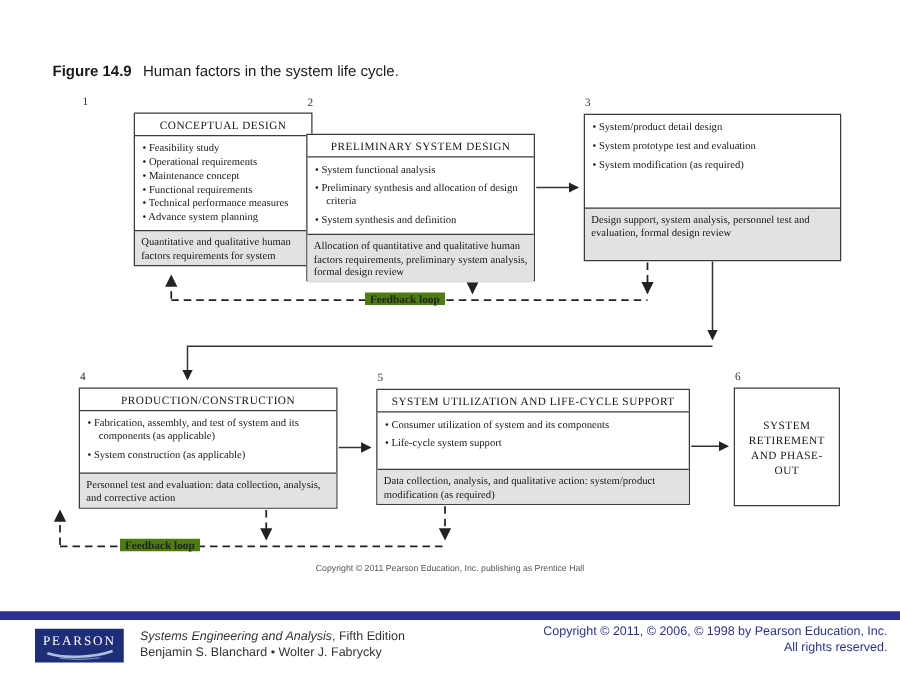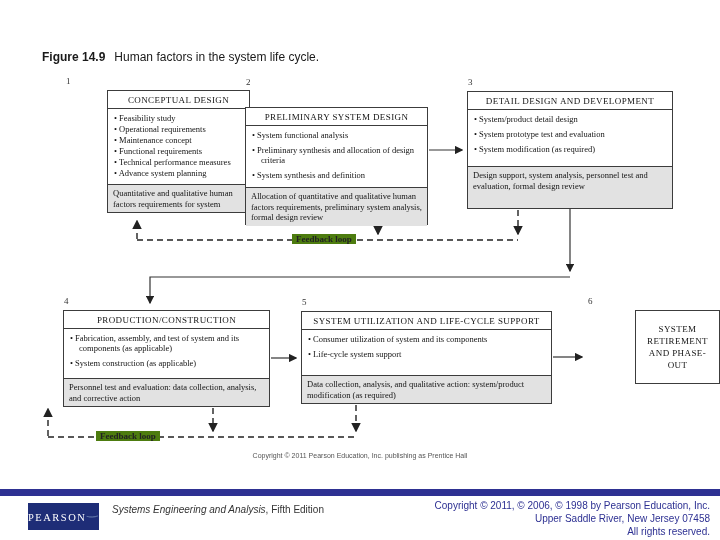--- a/index.html
+++ b/index.html
@@ -34,21 +34,21 @@
   
   .fb-label{position:absolute;background:#4d7c0f;padding:0 4px;font-family:"Liberation Serif","DejaVu Serif",serif;
             font-weight:bold;font-size:9px;color:#222;white-space:nowrap;}
 
   
   .diagram-copyright{position:absolute;left:0;right:0;top:452px;text-align:center;font-size:7px;color:#555;}
 
   
   .footer-bar{position:absolute;left:0;top:489px;width:720px;height:7px;background:#2e3192;}
   .pearson-logo{position:absolute;left:28px;top:503px;width:71px;height:27px;background:#1e2d77;
-                display:flex;align-items:center;justify-content:center;overflow:hidden;}
+                display:flex;flex-direction:column;align-items:center;justify-content:center;overflow:hidden;}
   .plogo-text{color:#fff;font-family:"Liberation Serif","DejaVu Serif",serif;font-size:10.5px;
               letter-spacing:1.5px;line-height:11px;margin-top:2px;}
   .plogo-swoosh{width:62px;height:9px;display:block;}
   .book-info{position:absolute;left:112px;top:503px;font-size:10px;color:#333;line-height:13px;}
   .book-title{font-style:italic;margin-top:28px;}
   .footer-copyright{position:absolute;right:10px;top:499px;text-align:right;font-size:10px;
                     color:#2d3092;line-height:13px;}
 </style>
 </head>
 <body>
@@ -108,21 +108,20 @@
     <div class="pbox-header">PRELIMINARY SYSTEM DESIGN</div>
     <ul class="pbox-bullets sp-loose">
       <li>System functional analysis</li>
       <li>Preliminary synthesis and allocation of design criteria</li>
       <li>System synthesis and definition</li>
     </ul>
     <div class="pbox-shaded">Allocation of quantitative and qualitative human factors requirements, preliminary system analysis, formal design review</div>
   </div>
 
   <div class="pbox" style="left:467px;top:91px;width:206px;height:118px;">
-    <div class="pbox-header">DETAIL DESIGN AND DEVELOPMENT</div>
     <ul class="pbox-bullets sp-loose">
       <li>System/product detail design</li>
       <li>System prototype test and evaluation</li>
       <li>System modification (as required)</li>
     </ul>
     <div class="pbox-shaded shaded-tall">Design support, system analysis, personnel test and evaluation, formal design review</div>
   </div>
 
   <div class="pbox" style="left:63px;top:310px;width:207px;height:97px;">
     <div class="pbox-header">PRODUCTION/CONSTRUCTION</div>
@@ -135,21 +134,21 @@
 
   <div class="pbox" style="left:301px;top:311px;width:251px;height:93px;">
     <div class="pbox-header">SYSTEM UTILIZATION AND LIFE-CYCLE SUPPORT</div>
     <ul class="pbox-bullets sp-loose">
       <li>Consumer utilization of system and its components</li>
       <li>Life-cycle system support</li>
     </ul>
     <div class="pbox-shaded">Data collection, analysis, and qualitative action: system/product modification (as required)</div>
   </div>
 
-  <div class="pbox" style="left:587px;top:310px;width:85px;height:74px;margin-left:48px;">
+  <div class="pbox" style="left:587px;top:310px;width:85px;height:95px;">
     <div class="pbox-center">SYSTEM RETIREMENT AND PHASE-OUT</div>
   </div>
 
   <div class="fb-label" style="left:292px;top:234px;">Feedback loop</div>
   <div class="fb-label" style="left:96px;top:431px;">Feedback loop</div>
 
   <div class="diagram-copyright">Copyright © 2011 Pearson Education, Inc. publishing as Prentice Hall</div>
 
   <div class="footer-bar"></div>
 
@@ -158,21 +157,21 @@
     <svg class="plogo-swoosh" viewBox="0 0 64 10">
       <path d="M3,4 C18,9 44,8 61,2" stroke="#a9c2da" stroke-width="2.4" fill="none"></path>
       <path d="M14,8.5 C26,10 38,9.6 50,8" stroke="#7d99bd" stroke-width="1" fill="none"></path>
     </svg>
   </div>
 
   <div class="book-info">
     <div>
       <span class="book-title">Systems Engineering and Analysis</span><span>, Fifth Edition</span>
     </div>
+    <div>Benjamin S. Blanchard • Wolter J. Fabrycky</div>
   </div>
 
   <div class="footer-copyright">
     <div>Copyright © 2011, © 2006, © 1998 by Pearson Education, Inc.</div>
-    <div>Upper Saddle River, New Jersey 07458</div>
     <div>All rights reserved.</div>
   </div>
 
 </div>
 
 </body></html>

